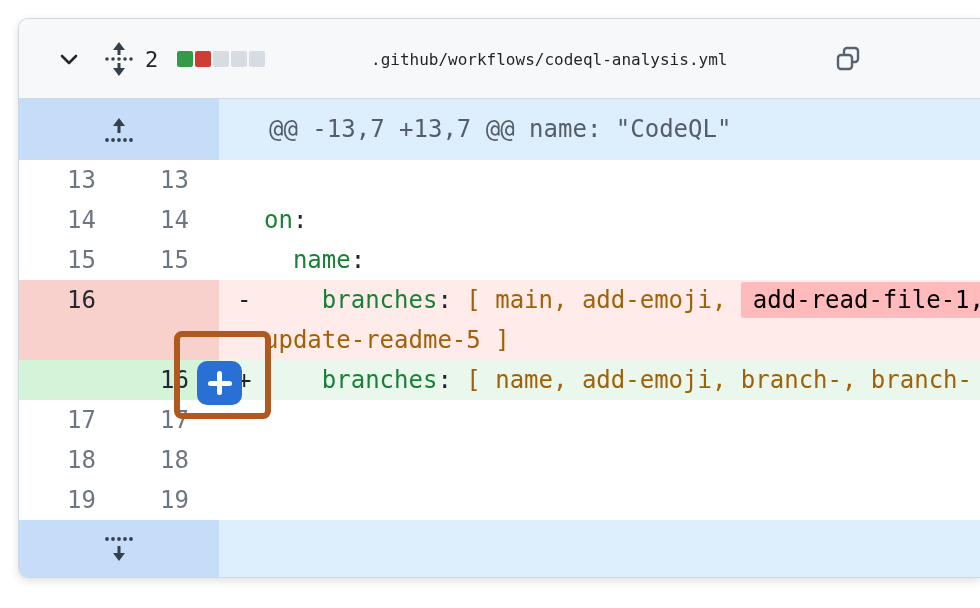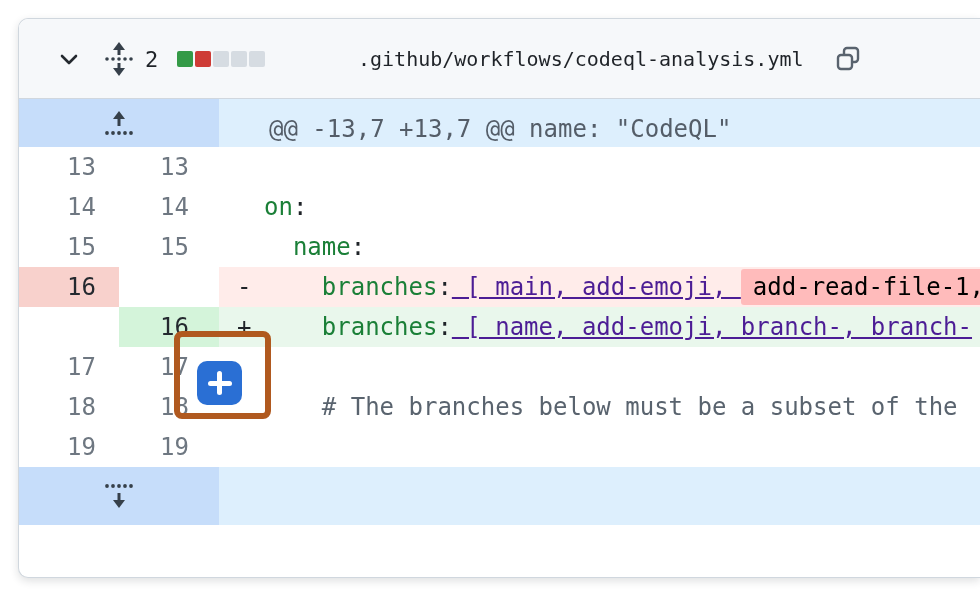--- a/index.html
+++ b/index.html
@@ -11,46 +11,46 @@
     overflow:hidden;box-shadow:0 3px 8px rgba(31,35,40,.14);}
 
   
   .file-header{position:relative;height:79px;background:#f6f8fa;border-bottom:1px solid #d0d7de;}
   .fh-item{position:absolute;top:50%;transform:translateY(-50%);}
   .chevron-btn{left:36px;width:28px;height:28px;display:flex;align-items:center;justify-content:center;cursor:pointer;}
   .drag-btn{left:84px;width:32px;height:38px;display:flex;align-items:center;justify-content:center;cursor:pointer;}
   .changes-count{left:126px;font-size:22px;color:#1f2328;}
   .diffstat{left:158px;display:flex;gap:2px;}
   .dsq{width:16px;height:16px;border-radius:2px;display:inline-block;}
-  .file-path{left:339px;font-size:20px;color:#1f2328;white-space:pre;}
+  .file-path{left:352px;font-size:16px;color:#1f2328;white-space:pre;}
   .copy-btn{left:813px;width:32px;height:32px;display:flex;align-items:center;justify-content:center;cursor:pointer;}
 
   
-  .hunk-row{display:flex;height:48px;border-radius:9px;}
+  .hunk-row{display:flex;height:61px;border-radius:9px;}
   .hunk-gutter{width:200px;background:#c6ddfa;display:flex;align-items:center;justify-content:center;cursor:pointer;}
   .hunk-text{flex:1;background:#ddeffd;line-height:60px;font-size:24px;color:#545d68;
     padding-left:50px;white-space:pre;overflow:hidden;}
 
   
-  .diff-row{display:flex;align-items:center;}
+  .diff-row{display:flex;}
   .num{width:100px;box-sizing:border-box;text-align:right;font-size:24px;line-height:40px;
     color:#6e7781;cursor:pointer;flex:none;}
   .col-old{padding-right:23px;}
   .col-new{padding-right:30px;}
   .row-content{flex:1;position:relative;padding-left:45px;overflow:hidden;}
   .code-line{font-size:24px;line-height:40px;height:40px;white-space:pre;}
   .marker{position:absolute;left:18px;top:0;font-size:24px;line-height:40px;color:#1f2328;}
   .diff-row.del .num{background:#f8d1cc;color:#24292f;}
   .diff-row.del .row-content{background:#ffecea;}
   .diff-row.add .num{background:#d4f4da;color:#24292f;}
   .diff-row.add .row-content{background:#e9f7ec;}
 
   .tok-plain{color:#1f2328;}
   .tok-key{color:#1a7f37;}
-  .tok-val{color:#4c1d95;text-decoration:underline;}
+  .tok-val{color:#a16207;}
   .tok-comment{color:#59636e;}
   .tok-hl{color:#000000;background:rgba(255,129,130,.45);border-radius:3px;padding:4px 12px;}
 
   
   .footer-row{display:flex;height:58px;}
   .footer-gutter{width:200px;background:#c6ddfa;display:flex;align-items:center;justify-content:center;cursor:pointer;}
   .footer-rest{flex:1;background:#ddeffd;}
 
   
   .annotation{position:absolute;left:155px;top:312px;width:97px;height:88px;box-sizing:border-box;
@@ -148,39 +148,40 @@
         <div class="row-content">
           <div class="code-line mono"><span class="tok-plain">  </span><span class="tok-key">name</span><span class="tok-plain">:</span></div>
         </div>
       </div>
       <div class="diff-row del">
         <div class="num col-old mono">16</div>
         <div class="num col-new mono"></div>
         <div class="row-content">
           <span class="marker mono">-</span>
           <div class="code-line mono"><span class="tok-plain">    </span><span class="tok-key">branches</span><span class="tok-plain">:</span><span class="tok-val"> [ main, add-emoji, </span><span class="tok-hl">add-read-file-1,</span></div>
+          <div class="code-line mono"><span class="tok-val">update-readme-5 ]</span></div>
         </div>
       </div>
       <div class="diff-row add">
         <div class="num col-old mono"></div>
         <div class="num col-new mono">16</div>
         <div class="row-content">
           <span class="marker mono">+</span>
           <div class="code-line mono"><span class="tok-plain">    </span><span class="tok-key">branches</span><span class="tok-plain">:</span><span class="tok-val"> [ name, add-emoji, branch-, branch-</span></div>
         </div>
       </div>
       <div class="diff-row context">
         <div class="num col-old mono">17</div>
         <div class="num col-new mono">17</div>
       </div>
       <div class="diff-row context">
         <div class="num col-old mono">18</div>
         <div class="num col-new mono">18</div>
         <div class="row-content">
-          <div class="code-line mono"><span class="tok-plain">    </span><span class="tok-comment"># The branches below must be a subset of the</span></div>
+          <div class="code-line mono"><span class="tok-plain">    </span></div>
         </div>
       </div>
       <div class="diff-row context">
         <div class="num col-old mono">19</div>
         <div class="num col-new mono">19</div>
       </div>
     </div>
 
   <div class="footer-row">
     <div class="footer-gutter">

